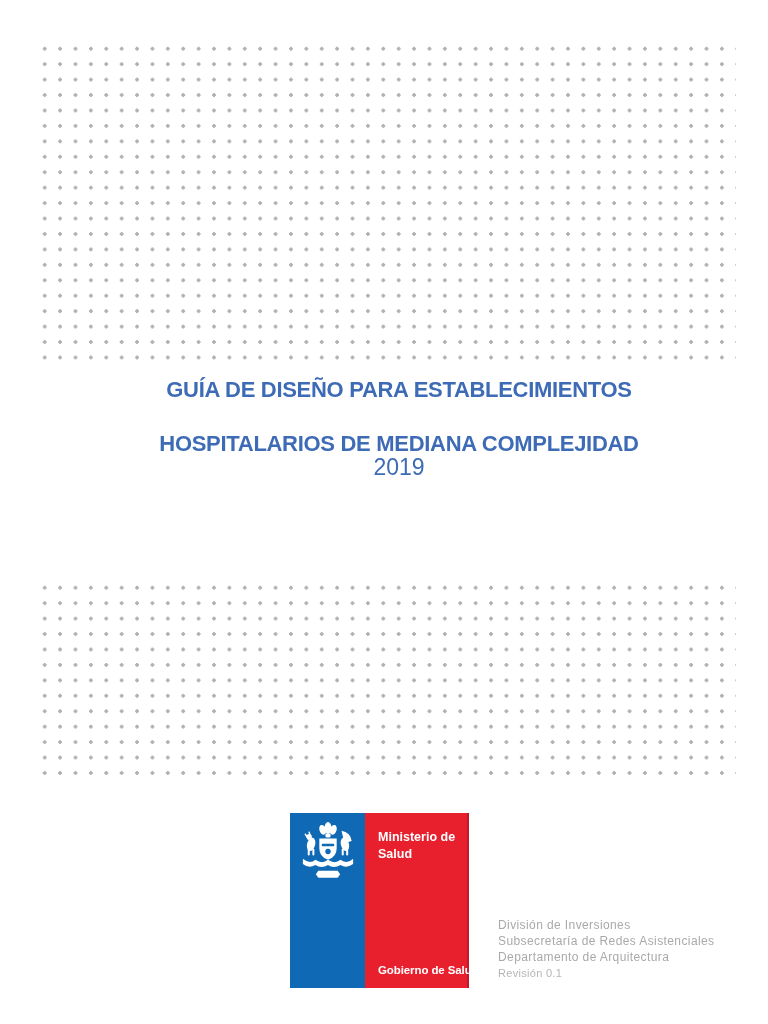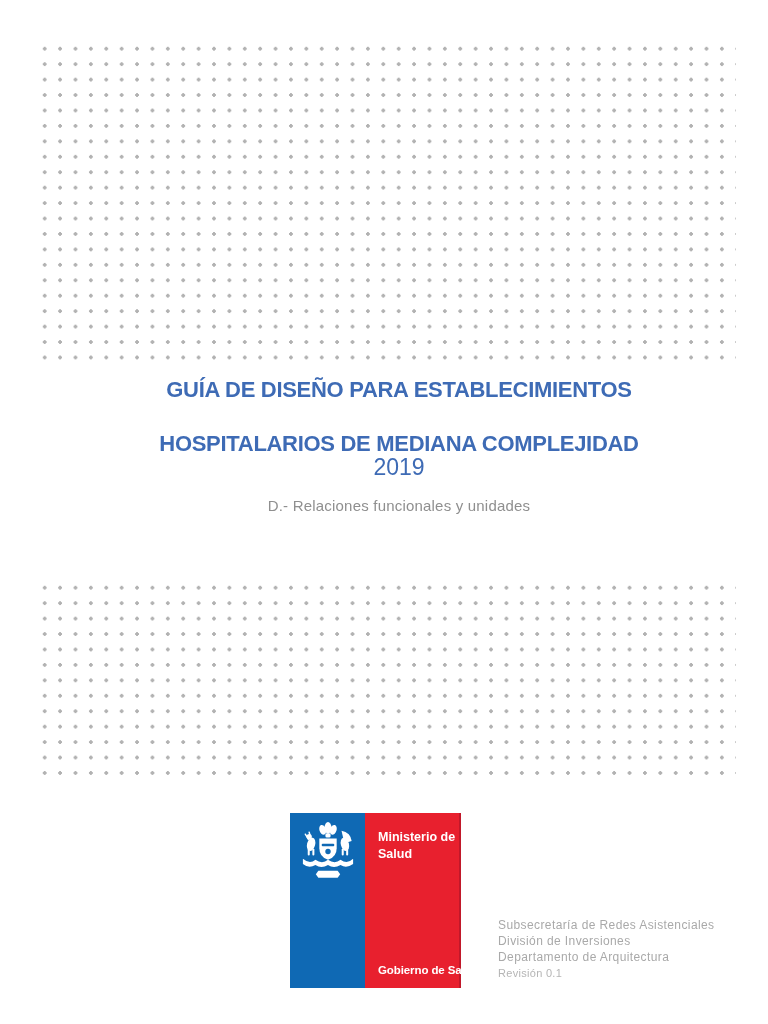--- a/index.html
+++ b/index.html
@@ -64,21 +64,21 @@
     width:183px;height:175px;
     display:flex;flex-direction:row;
   }
   .logo-blue{
     width:75px;height:100%;
     background:var(--logo-blue);
     display:flex;justify-content:center;
   }
   .logo-red{
     position:relative;
-    width:96px;height:100%;
+    width:104px;height:100%;
     background:var(--logo-red);
     border-right:2px solid #c1182a;
   }
   .emblem{margin-top:8px;}
   .emblem .inner{fill:var(--logo-blue);}
   .ministry{
     position:absolute;top:16px;left:13px;
     color:#fff;font-weight:bold;
     font-size:12.5px;line-height:17px;
     white-space:nowrap;
@@ -107,21 +107,20 @@
 <body>
 
 <div class="page">
 
   <div class="dots dots-top"></div>
   <div class="dots dots-mid"></div>
 
   <div class="centered title-line title-1">GUÍA DE DISEÑO PARA ESTABLECIMIENTOS</div>
   <div class="centered title-line title-2">HOSPITALARIOS DE MEDIANA COMPLEJIDAD</div>
   <div class="centered year">2019</div>
-  <div class="centered subtitle-1">D.- Relaciones funcionales y unidades</div>
 
   <div class="logo">
     <div class="logo-blue">
       <svg class="emblem" width="56" height="64" viewBox="0 0 58 66" xmlns="http://www.w3.org/2000/svg">
         <g fill="#ffffff">
 
           <ellipse cx="23.5" cy="9" rx="3.4" ry="5.2" transform="rotate(-18 23.5 9)"></ellipse>
           <ellipse cx="29" cy="7" rx="3.6" ry="6"></ellipse>
           <ellipse cx="34.5" cy="9" rx="3.4" ry="5.2" transform="rotate(18 34.5 9)"></ellipse>
           <rect x="26.3" y="12.5" width="5.4" height="4.5" rx="1.6"></rect>
@@ -152,19 +151,19 @@
     <div class="logo-red">
       <div class="ministry">
         <div>Ministerio de</div>
         <div>Salud</div>
       </div>
       <div class="government">Gobierno de Salud</div>
     </div>
   </div>
 
   <div class="footer-block">
+    <div>División de Inversiones</div>
     <div>Subsecretaría de Redes Asistenciales</div>
-    <div>División de Inversiones</div>
     <div>Departamento de Arquitectura</div>
     <div class="revision">Revisión 0.1</div>
   </div>
 
 </div>
 
 </body></html>

